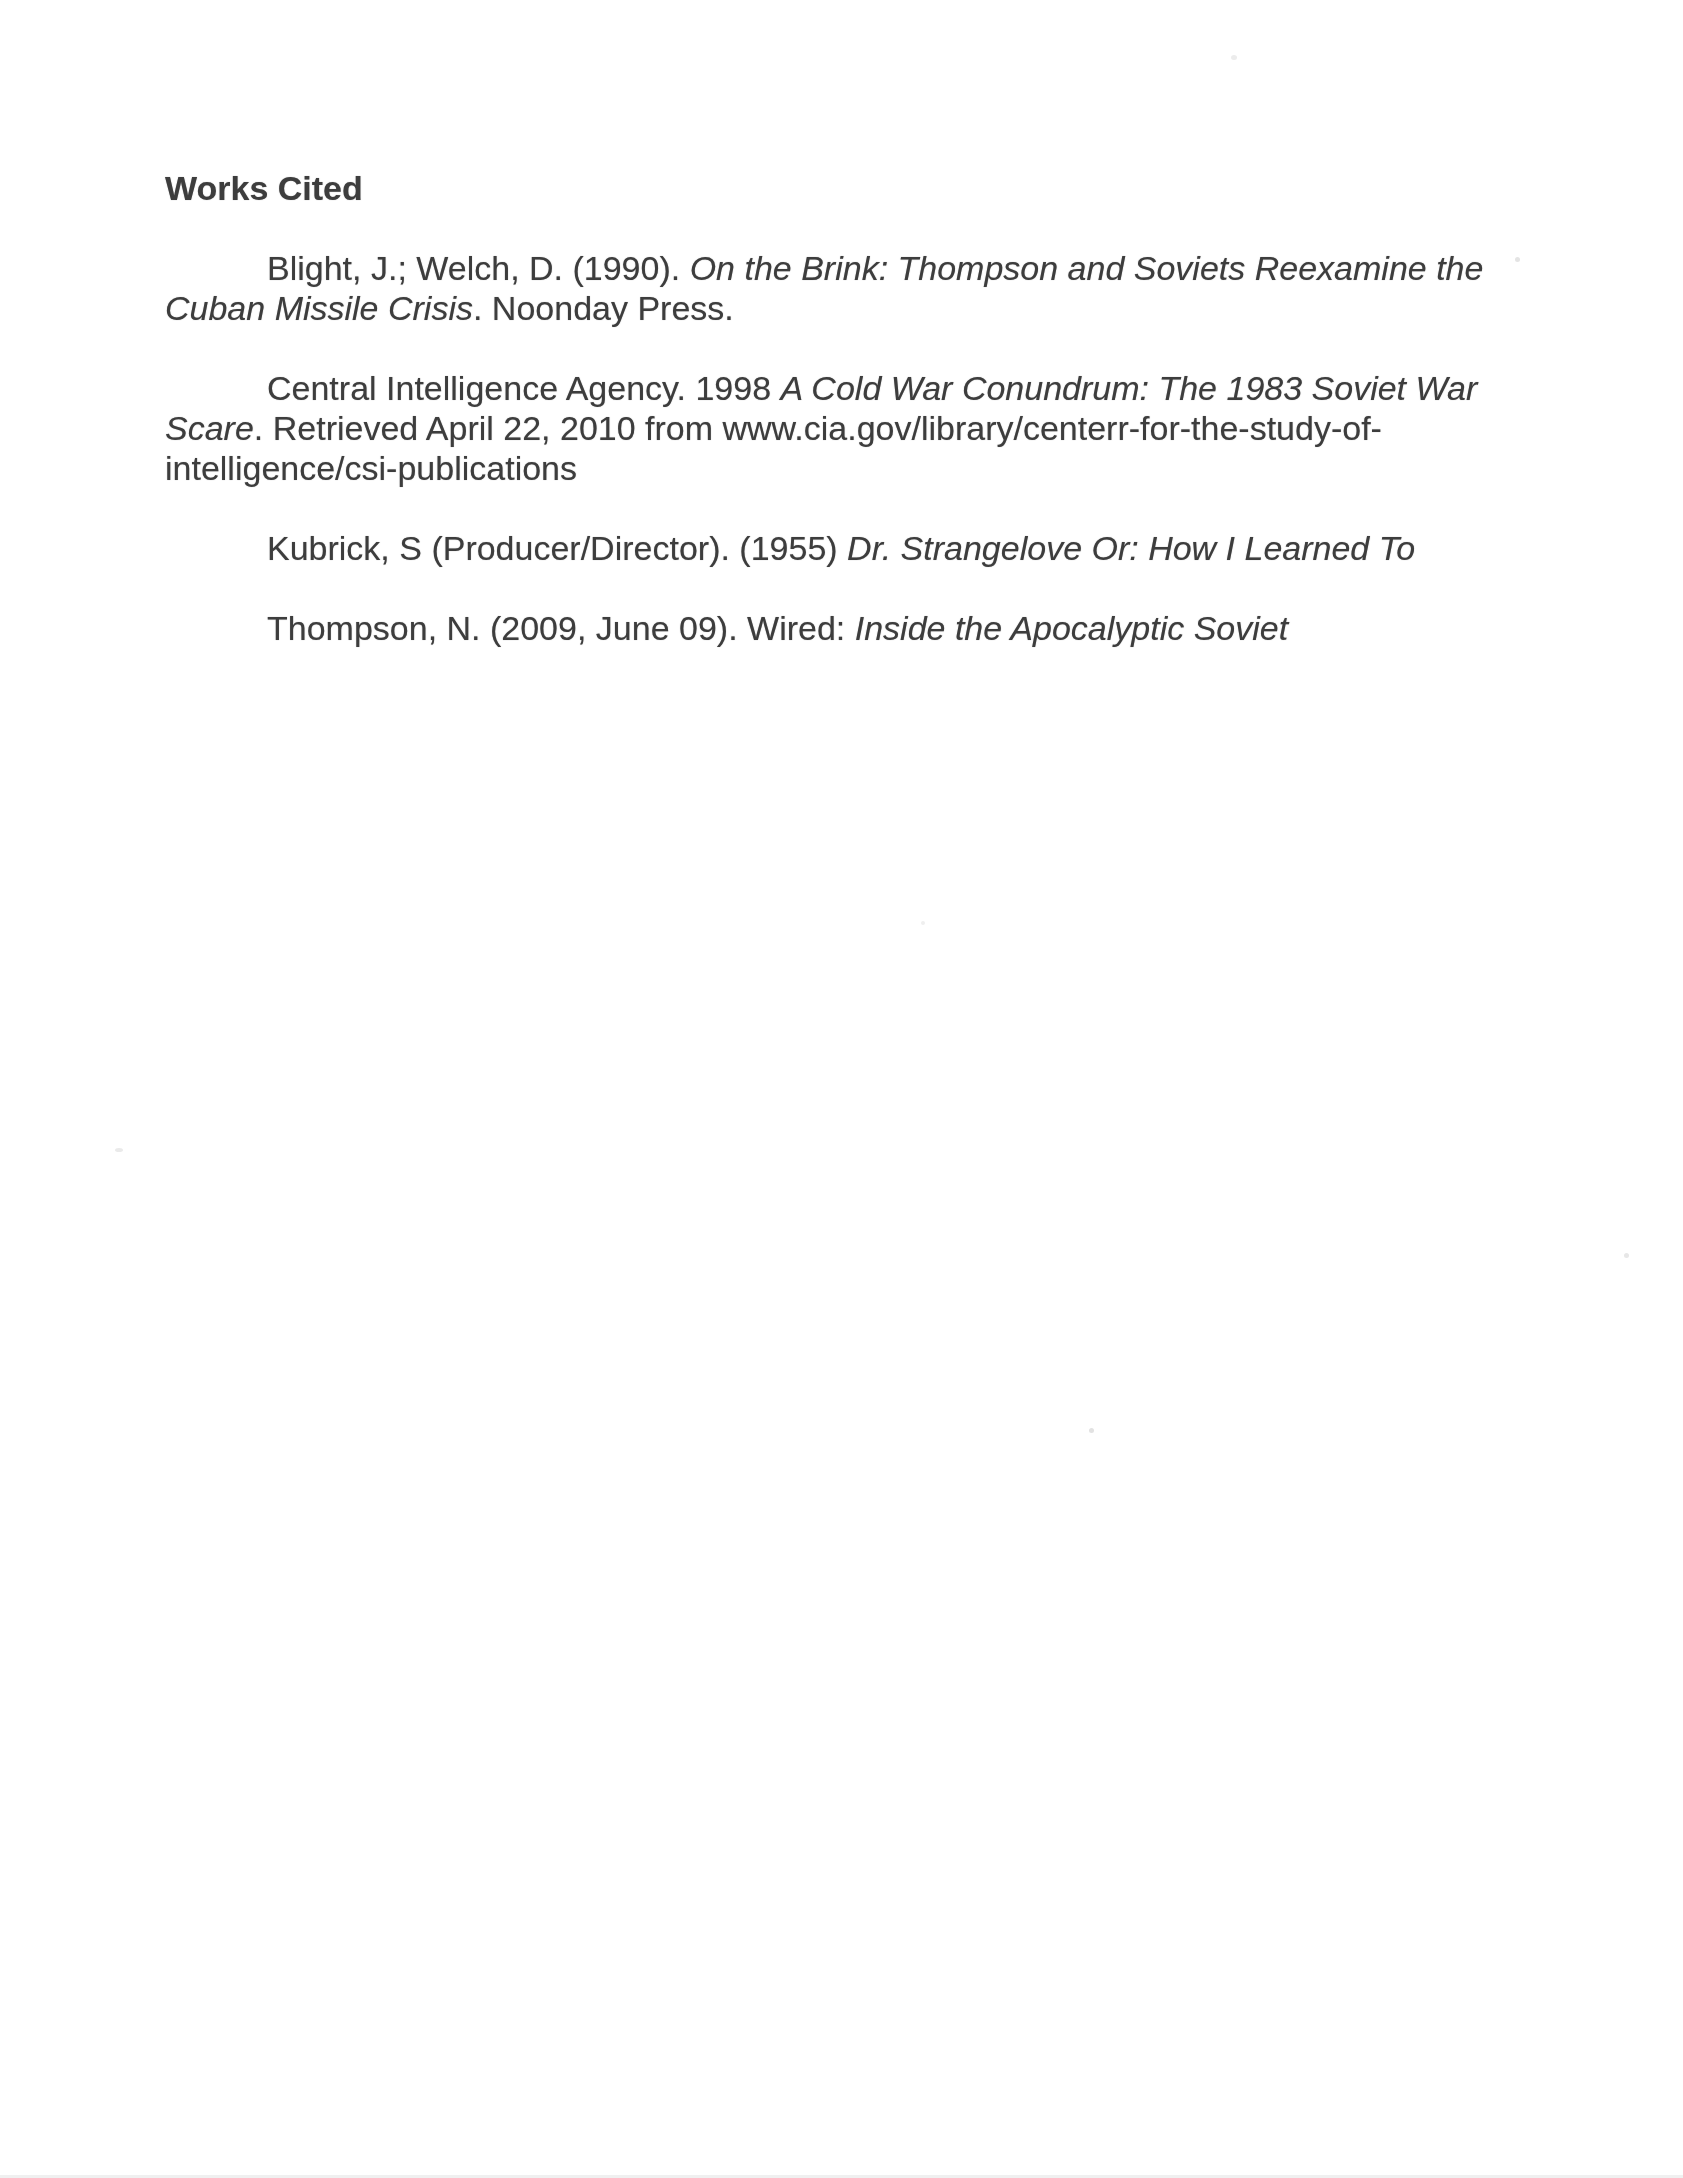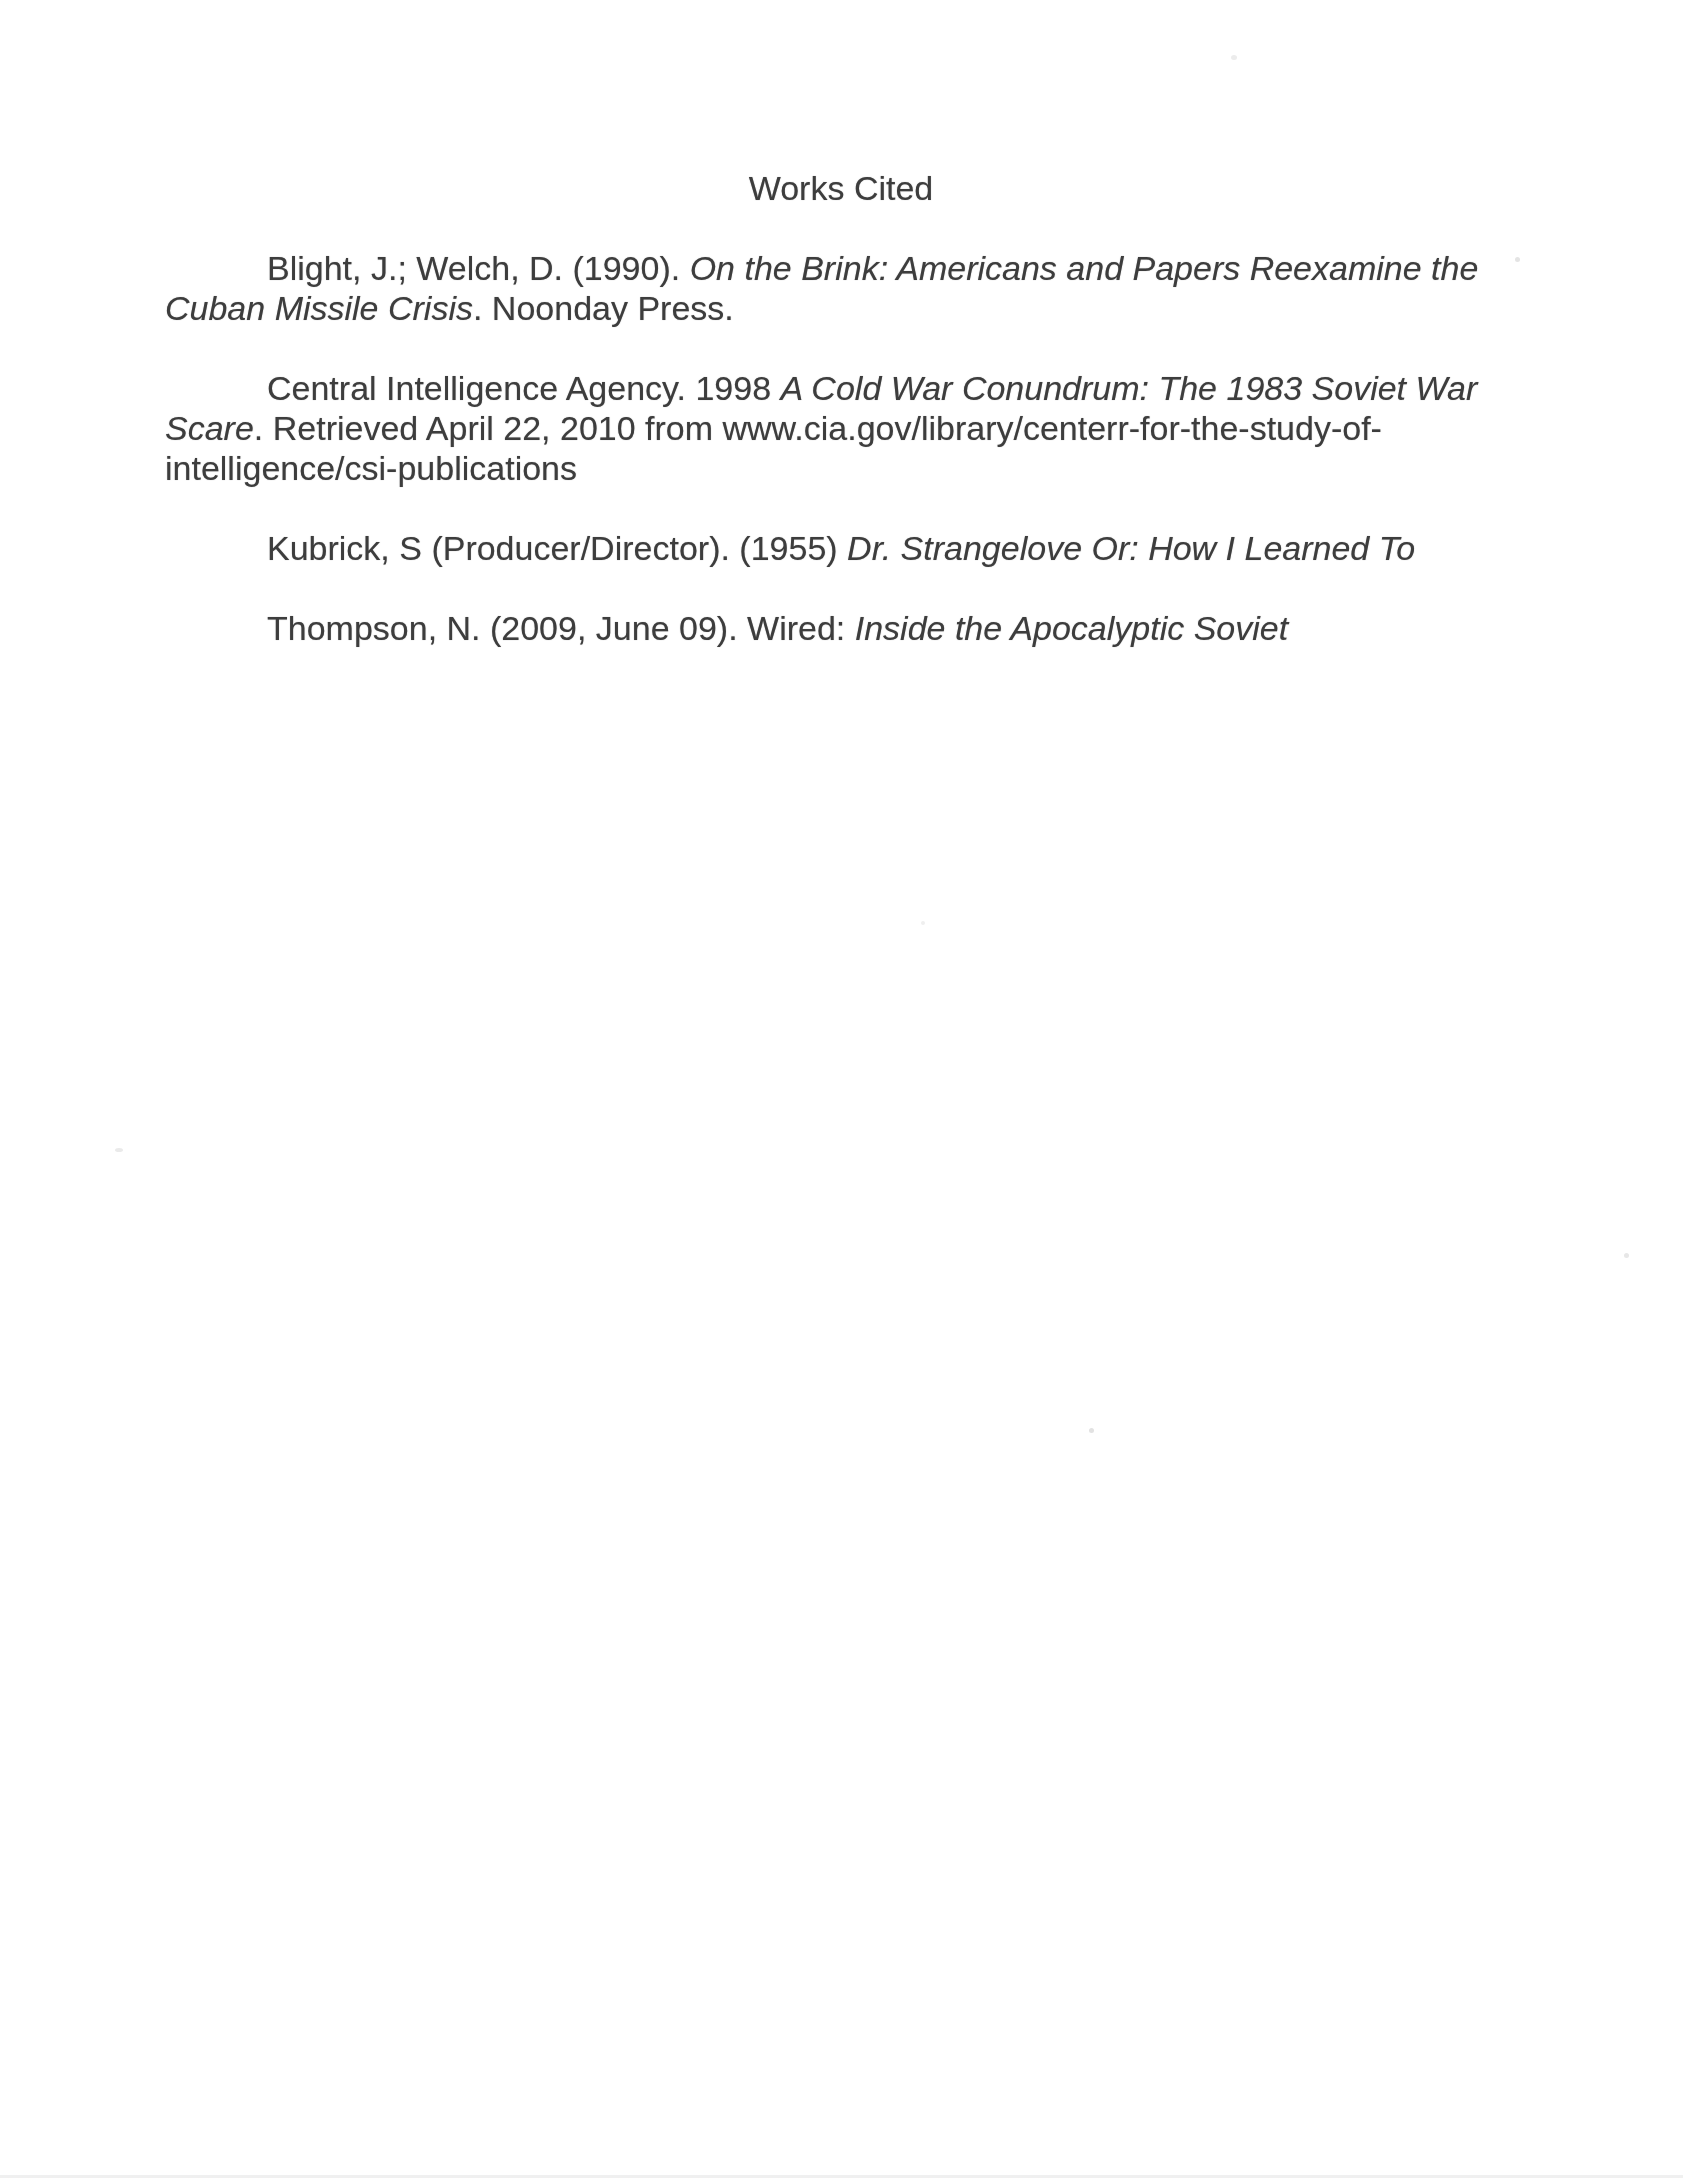--- a/index.html
+++ b/index.html
@@ -19,22 +19,22 @@
   .content {
     position: absolute;
     left: 165px;
     top: 168px;
     width: 1352px;
     font-size: 34px;
     line-height: 40px;
     text-shadow: 0 0 1px rgba(90, 90, 90, 0.55);
   }
   .title {
-    text-align: center;
     margin: 0 0 40px 0;
+    font-weight: bold;
   }
   .entry {
     margin: 0 0 40px 0;
   }
   .line {
     white-space: nowrap;
   }
   .line.first {
     padding-left: 102px;
   }
@@ -62,21 +62,21 @@
   }
 </style>
 </head>
 <body>
 
 <div class="page">
   <div class="content">
     <div class="title">Works Cited</div>
     <div id="entries">
         <div class="entry">
-          <div class="line first"><span class="seg">Blight, J.; Welch, D. (1990). </span><span class="seg italic">On the Brink: Americans and Papers Reexamine the</span></div>
+          <div class="line first"><span class="seg">Blight, J.; Welch, D. (1990). </span><span class="seg italic">On the Brink: Thompson and Soviets Reexamine the</span></div>
           <div class="line"><span class="seg italic">Cuban Missile Crisis</span><span class="seg">. Noonday Press.</span></div>
         </div>
         <div class="entry">
           <div class="line first"><span class="seg">Central Intelligence Agency. 1998 </span><span class="seg italic">A Cold War Conundrum: The 1983 Soviet War</span></div>
           <div class="line"><span class="seg italic">Scare</span><span class="seg">. Retrieved April 22, 2010 from www.cia.gov/library/centerr-for-the-study-of-</span></div>
           <div class="line"><span class="seg">intelligence/csi-publications</span></div>
         </div>
         <div class="entry">
           <div class="line first"><span class="seg">Kubrick, S (Producer/Director). (1955) </span><span class="seg italic">Dr. Strangelove Or: How I Learned To</span></div>
         </div>

